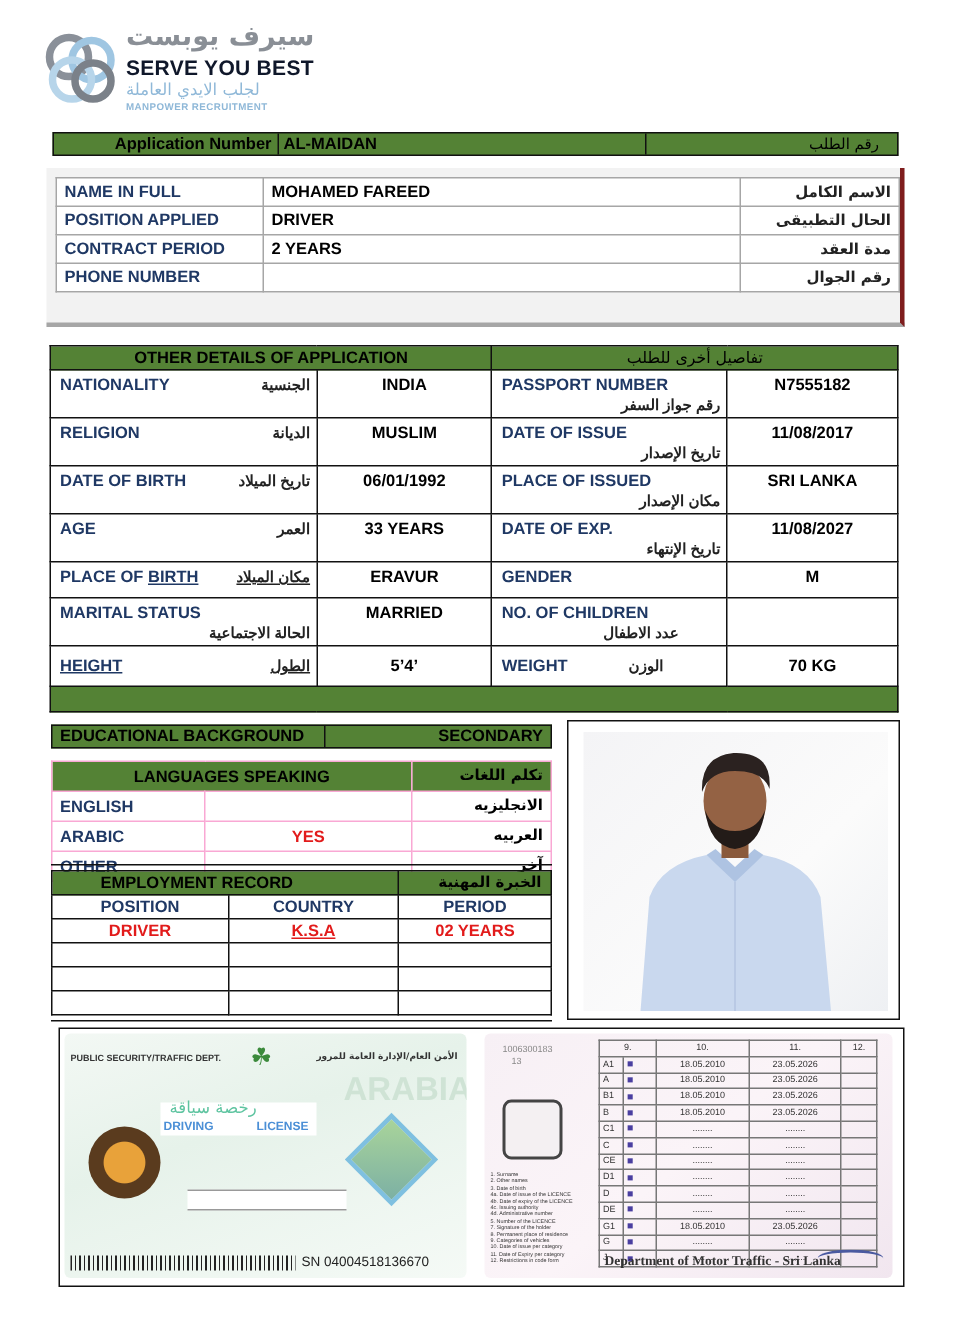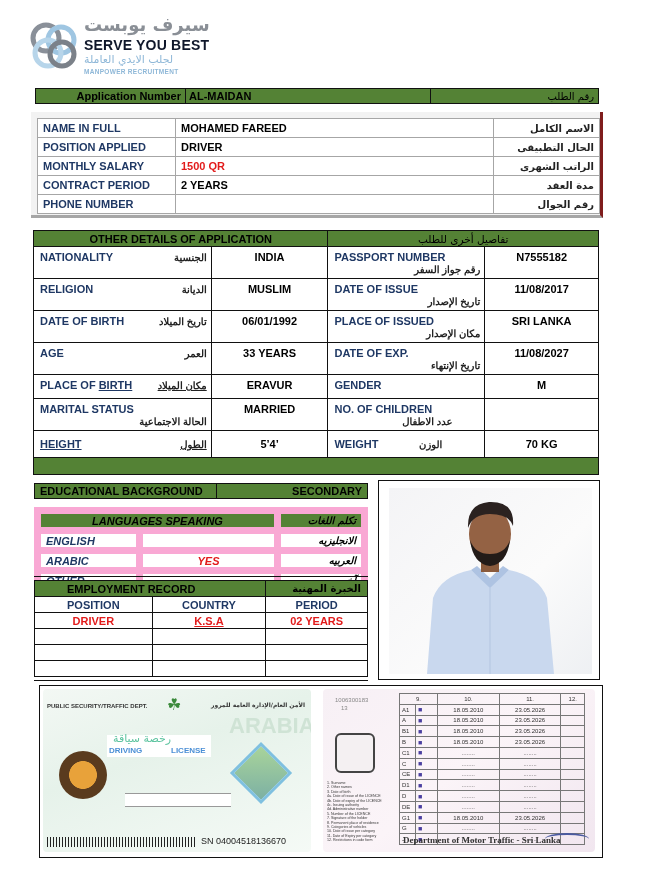--- a/index.html
+++ b/index.html
@@ -14,21 +14,21 @@
   .logo-ar { position: absolute; left: 56px; top: 0; font-size: 18px; color: #8a8f96; font-family: "DejaVu Sans", sans-serif; direction: rtl; font-weight: bold; }
   .logo-en { position: absolute; left: 56px; top: 23px; font-size: 14px; color: #0f172a; font-weight: bold; letter-spacing: 0.2px; }
   .logo-ar2 { position: absolute; left: 56px; top: 39px; font-size: 11px; color: #8fb8d8; direction: rtl; font-family: "DejaVu Sans", sans-serif; }
   .logo-en2 { position: absolute; left: 56px; top: 54px; font-size: 6.5px; color: #8fb8d8; font-weight: bold; letter-spacing: 0.3px; }
 
   
   #appbar { left: 35px; top: 88px; width: 564px; height: 16px; background: #548235; border: 1px solid #111; display: flex; }
   #appbar > div { height: 100%; display: flex; align-items: center; font-weight: bold; font-size: 11px; }
   .ab-label { width: 150px; justify-content: flex-end; padding-right: 4px; border-right: 1px solid #111; }
   .ab-value { width: 245px; padding-left: 3px; border-right: 1px solid #111; }
-  .ab-ar { flex: 1; justify-content: flex-end; padding-right: 4px; font-weight: normal !important; font-family: "DejaVu Sans", sans-serif; font-size: 10px !important; }
+  .ab-ar { flex: 1; justify-content: flex-end; padding-right: 12px; font-weight: normal !important; font-family: "DejaVu Sans", sans-serif; font-size: 10px !important; }
 
   
   #personal { left: 31px; top: 112px; width: 572px; height: 106px; background: #f2f2f2; border-right: 3px solid #7f1d1d; border-bottom: 3px solid #a6a6a6; padding: 6px 0 0 6px; }
   #personal table { border-collapse: collapse; width: 563px; background: #fff; }
   #personal td { border: 1px solid #a6a6a6; height: 19px; padding: 0 5px; font-weight: bold; font-size: 11px; }
   #personal td.pl { width: 138px; color: #1f3864; }
   #personal td.pv { width: 318px; }
   #personal td.pa { text-align: right; font-family: "DejaVu Sans", sans-serif; font-size: 10px; font-weight: bold; color: #222; direction: rtl; }
   .red { color: #e21b1b !important; }
 
@@ -52,21 +52,21 @@
   .ul-ar { text-decoration: underline; }
 
   
   #edu { left: 34px; top: 483px; width: 334px; height: 16px; background: #548235; border: 1px solid #111; display: flex; font-weight: bold; font-size: 11px; }
   #edu div { display: flex; align-items: center; height: 100%; }
   .edu-l { width: 182px; padding-left: 5px; border-right: 1px solid #111; }
   .edu-r { flex: 1; justify-content: flex-end; padding-right: 5px; }
 
   
   #lang { left: 34px; top: 507px; width: 334px; border-collapse: collapse; }
-  #lang td { border: 7px solid #f9a8d4; height: 20px; font-size: 11px; font-weight: bold; padding: 0 5px; font-style: italic; }
+  #lang td { border: 1px solid #f9a8d4; height: 20px; font-size: 11px; font-weight: bold; padding: 0 5px; }
   #lang tr.hd td { background: #548235; }
   #lang td.ln { color: #1f3864; width: 102px; }
   #lang td.lv { text-align: center; width: 138px; }
   #lang td.la { text-align: right; font-family: "DejaVu Sans", sans-serif; font-size: 10px; direction: rtl; }
   .sep { height: 0; border-top: 1px solid #111; }
 
   
   #emp { left: 34px; top: 580px; width: 334px; border-collapse: collapse; }
   #emp td { border: 1px solid #111; height: 16px; font-size: 11px; font-weight: bold; text-align: center; }
   #emp tr.hd td { background: #548235; text-align: left; padding-left: 10px; }
@@ -115,25 +115,20 @@
     <tbody>
         <tr>
       <td class="pl">NAME IN FULL</td>
       <td class="pv">MOHAMED FAREED</td>
       <td class="pa">الاسم الكامل</td>
     </tr>
     <tr>
       <td class="pl">POSITION APPLIED</td>
       <td class="pv">DRIVER</td>
       <td class="pa">الحال التطبيقى</td>
-    </tr>
-    <tr>
-      <td class="pl">MONTHLY SALARY</td>
-      <td class="pv red">1500 QR</td>
-      <td class="pa">الراتب الشهرى</td>
     </tr>
     <tr>
       <td class="pl">CONTRACT PERIOD</td>
       <td class="pv">2 YEARS</td>
       <td class="pa">مدة العقد</td>
     </tr>
     <tr>
       <td class="pl">PHONE NUMBER</td>
       <td class="pv"></td>
       <td class="pa">رقم الجوال</td>

